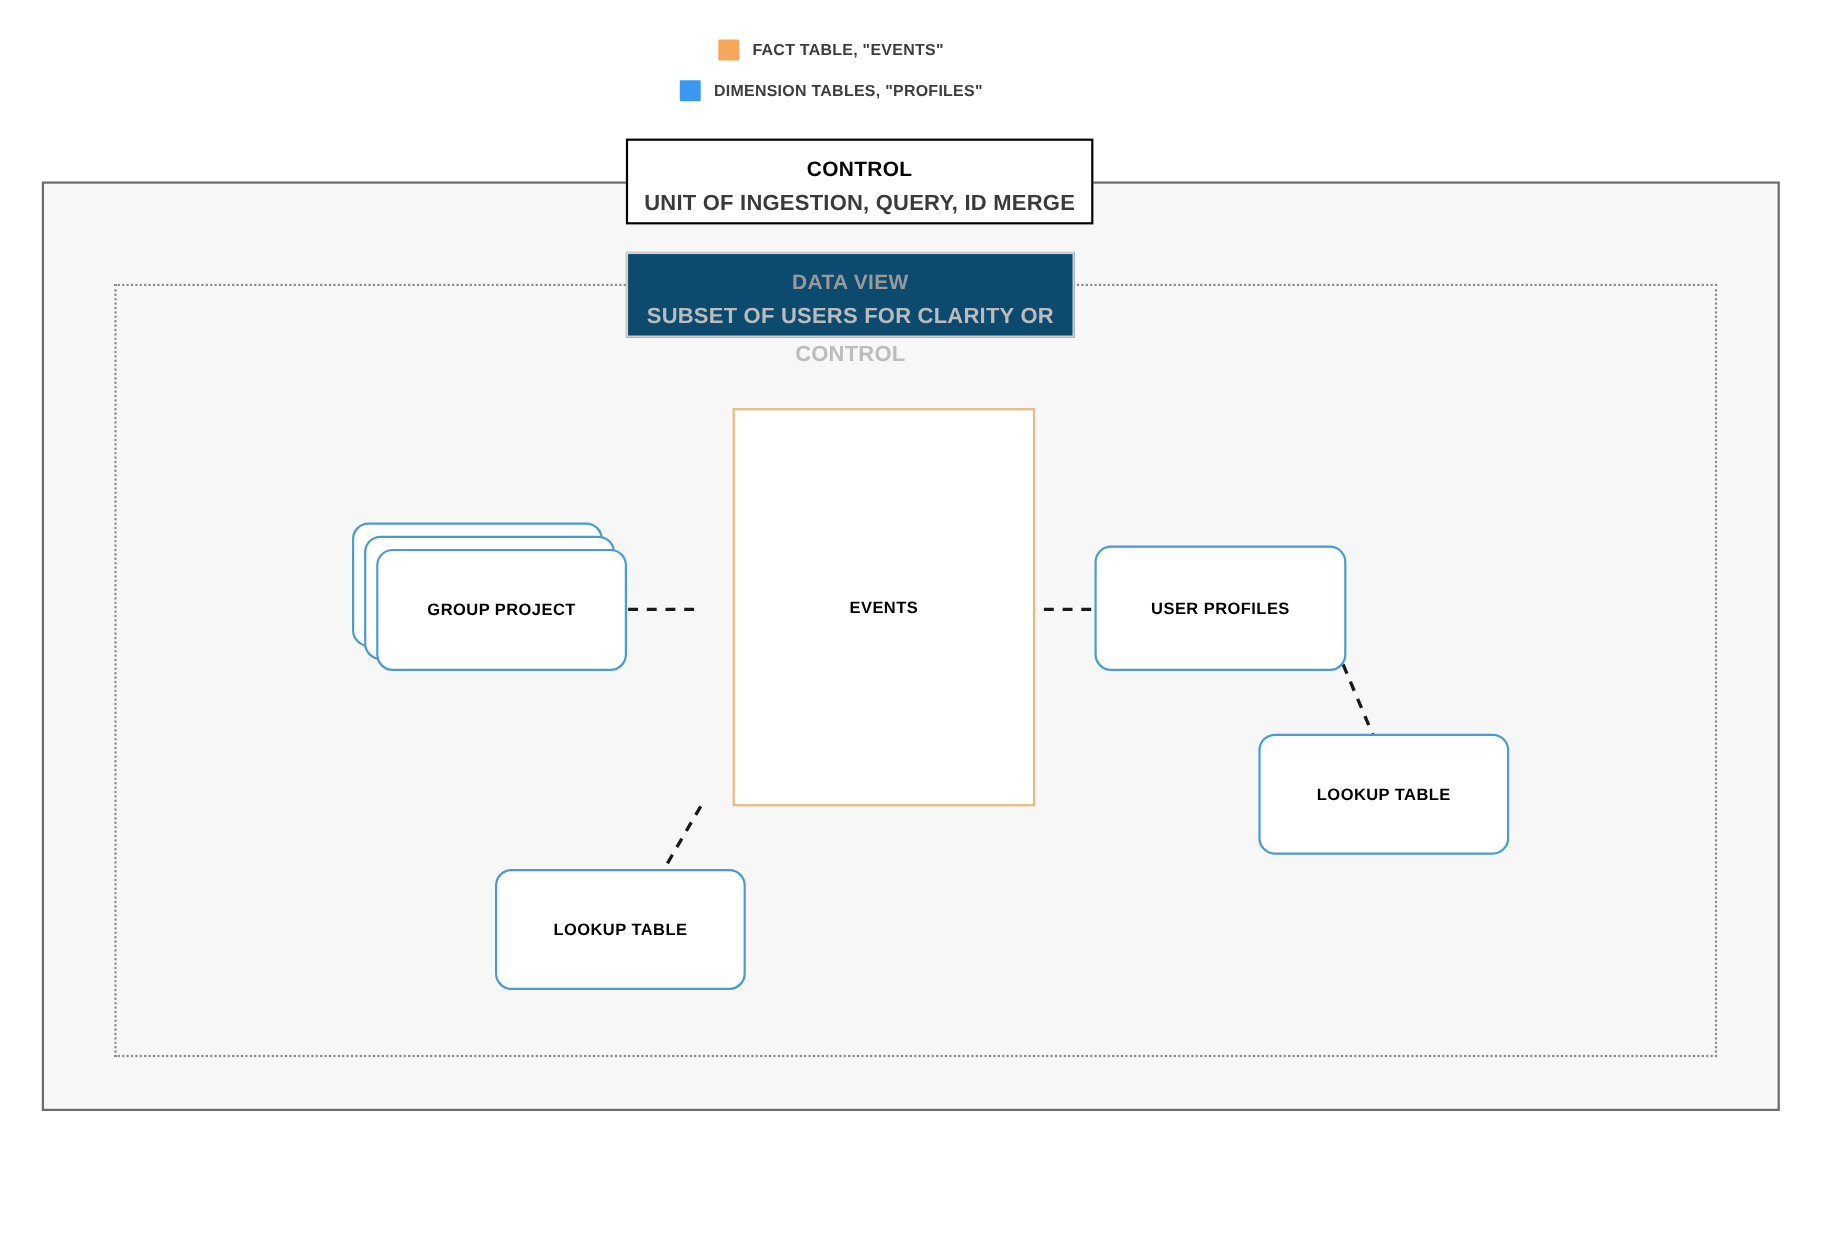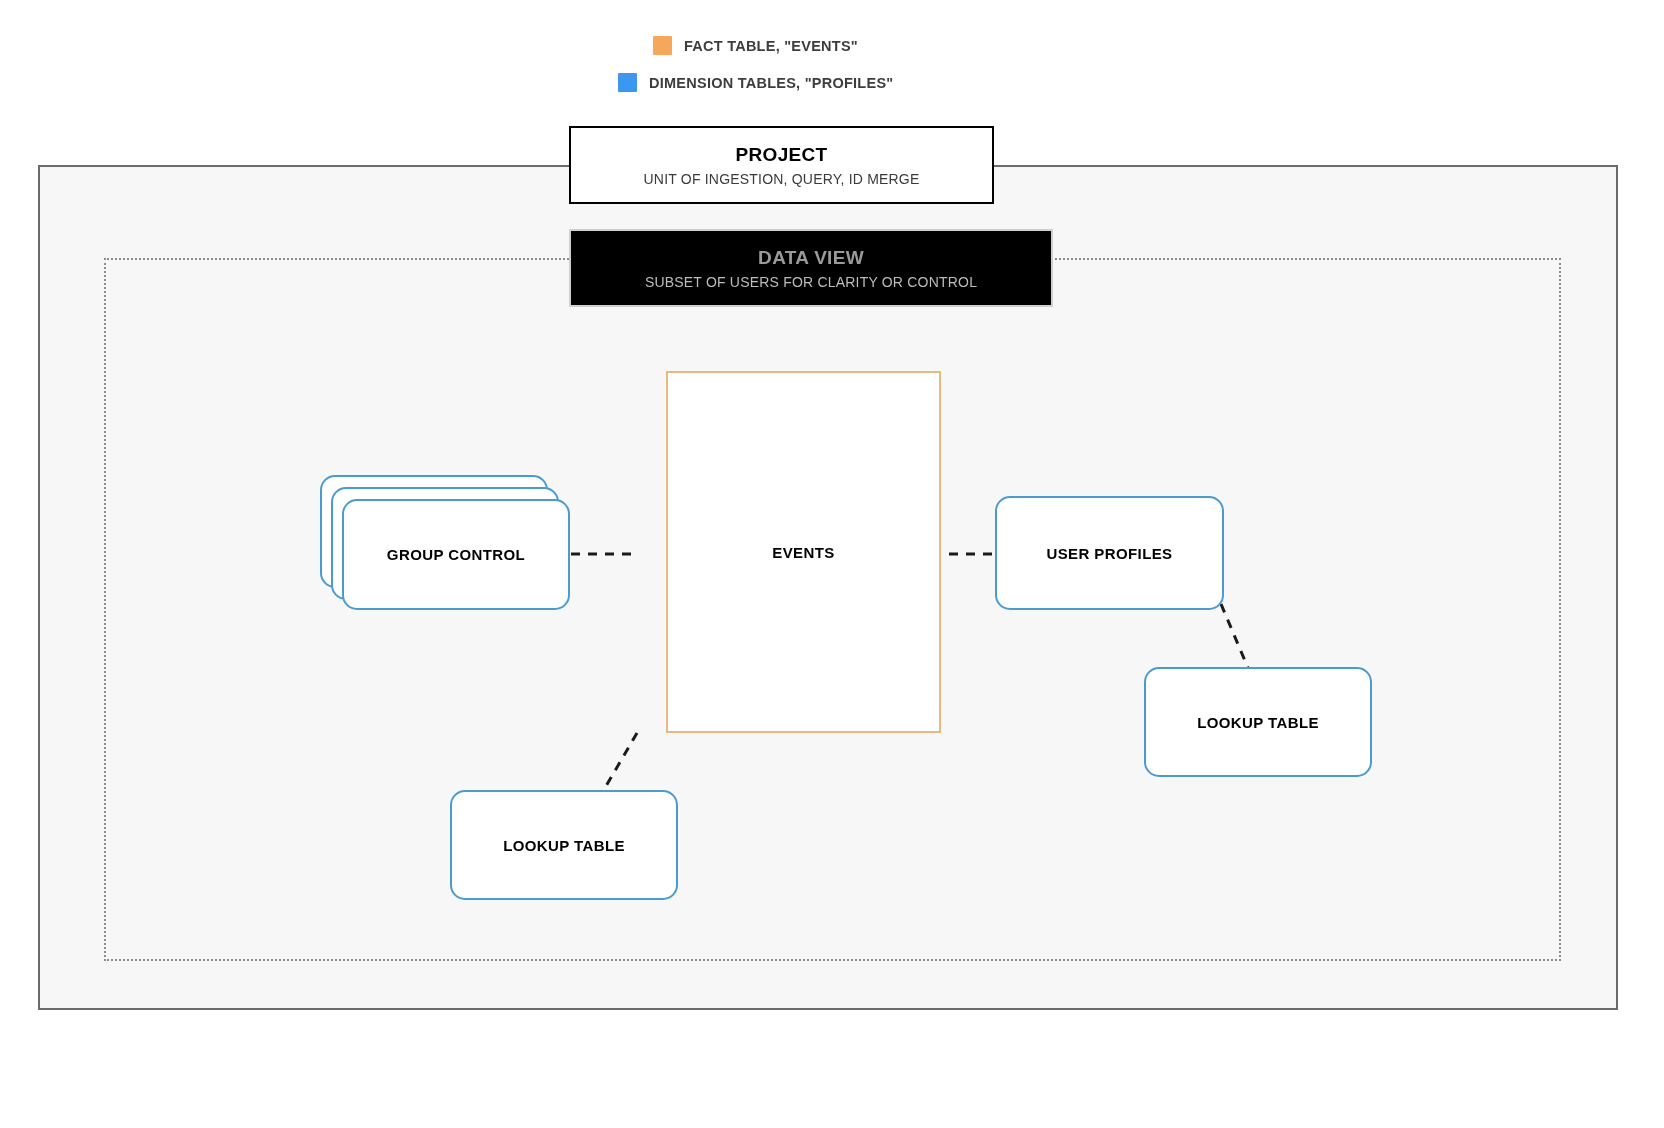--- a/index.html
+++ b/index.html
@@ -78,35 +78,35 @@
   #project-card {
     left: 569px;
     top: 126px;
     width: 425px;
     height: 78px;
     border: 2px solid #000000;
   }
   #dataview-card {
     left: 569px;
     top: 229px;
-    width: 484px;
+    width: 408px;
     height: 78px;
     border: 2px solid #cfcfcf;
-    background: #000000;
+    background: #0c4a6e;
   }
   .card-title {
     font-size: 19px;
     font-weight: bold;
     letter-spacing: 0.3px;
     color: #000000;
     line-height: 1.35;
   }
   .card-sub {
-    font-size: 14px;
-    font-weight: normal;
+    font-size: 20px;
+    font-weight: bold;
     letter-spacing: 0.2px;
     color: #3a3a3a;
     line-height: 1.7;
   }
   #dataview-card .card-title { color: #9a9a9a; }
   #dataview-card .card-sub   { color: #bcbcbc; }
 
   
   #events-box {
     position: absolute;
@@ -204,38 +204,38 @@
   </svg>
 
   <div id="events-box">
     <span class="node-label">EVENTS</span>
   </div>
 
   <div id="group-profiles-stack">
     <div class="dim-ghost" id="group-ghost-back"></div>
     <div class="dim-ghost" id="group-ghost-mid"></div>
     <div class="dim-box" id="group-profiles-box">
-      <span class="node-label">GROUP CONTROL</span>
+      <span class="node-label">GROUP PROJECT</span>
     </div>
   </div>
 
   <div class="dim-box" id="user-profiles-box">
     <span class="node-label">USER PROFILES</span>
   </div>
 
   <div class="dim-box" id="lookup-right-box">
     <span class="node-label">LOOKUP TABLE</span>
   </div>
 
   <div class="dim-box" id="lookup-left-box">
     <span class="node-label">LOOKUP TABLE</span>
   </div>
 
   <div class="header-card" id="project-card">
-    <div class="card-title">PROJECT</div>
+    <div class="card-title">CONTROL</div>
     <div class="card-sub">UNIT OF INGESTION, QUERY, ID MERGE</div>
   </div>
 
   <div class="header-card" id="dataview-card">
     <div class="card-title">DATA VIEW</div>
     <div class="card-sub">SUBSET OF USERS FOR CLARITY OR CONTROL</div>
   </div>
 
 </div>
 

